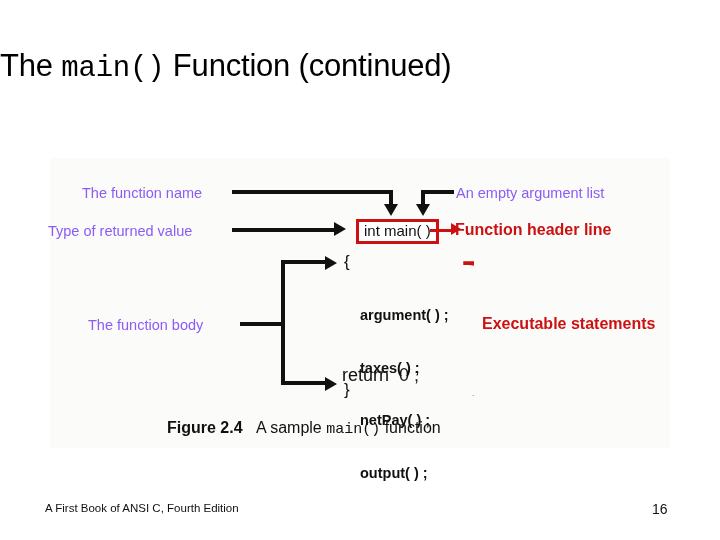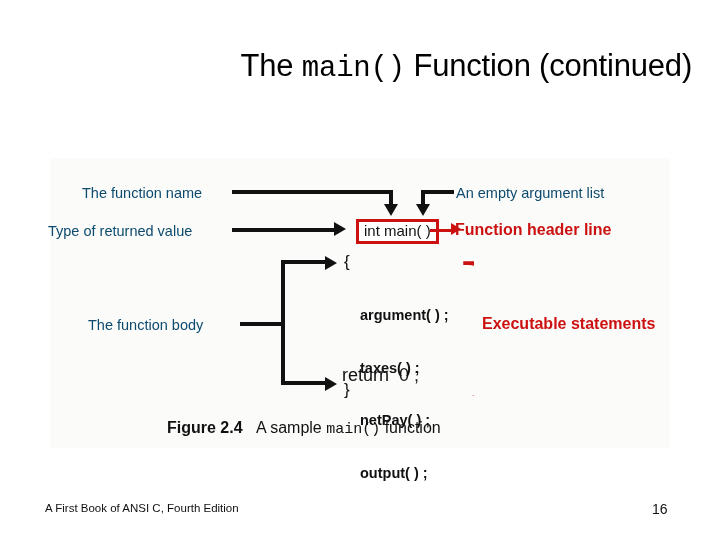--- a/index.html
+++ b/index.html
@@ -14,21 +14,21 @@
     overflow: hidden;
     position: relative;
   }
 
   
   #slide-title {
     position: absolute;
     left: 0;
     top: 48px;
     width: 692px;
-    text-align: right;
+    text-align: left;
     font-size: 31px;
     color: #000000;
     letter-spacing: -0.2px;
     white-space: nowrap;
   }
   #slide-title .mono {
     font-family: "Liberation Mono", "DejaVu Sans Mono", monospace;
     font-size: 29px;
   }
 
@@ -39,21 +39,21 @@
     top: 158px;
     width: 620px;
     height: 290px;
     background: #fbfbfa;
   }
 
   .lbl {
     position: absolute;
     font-family: "Liberation Sans", sans-serif;
     font-size: 14.5px;
-    color: #0c4a6e;
+    color: #8b5cf6;
     white-space: nowrap;
   }
 
   
   .hline {
     position: absolute;
     background: #111111;
     height: 4px;
   }
   .vline {

